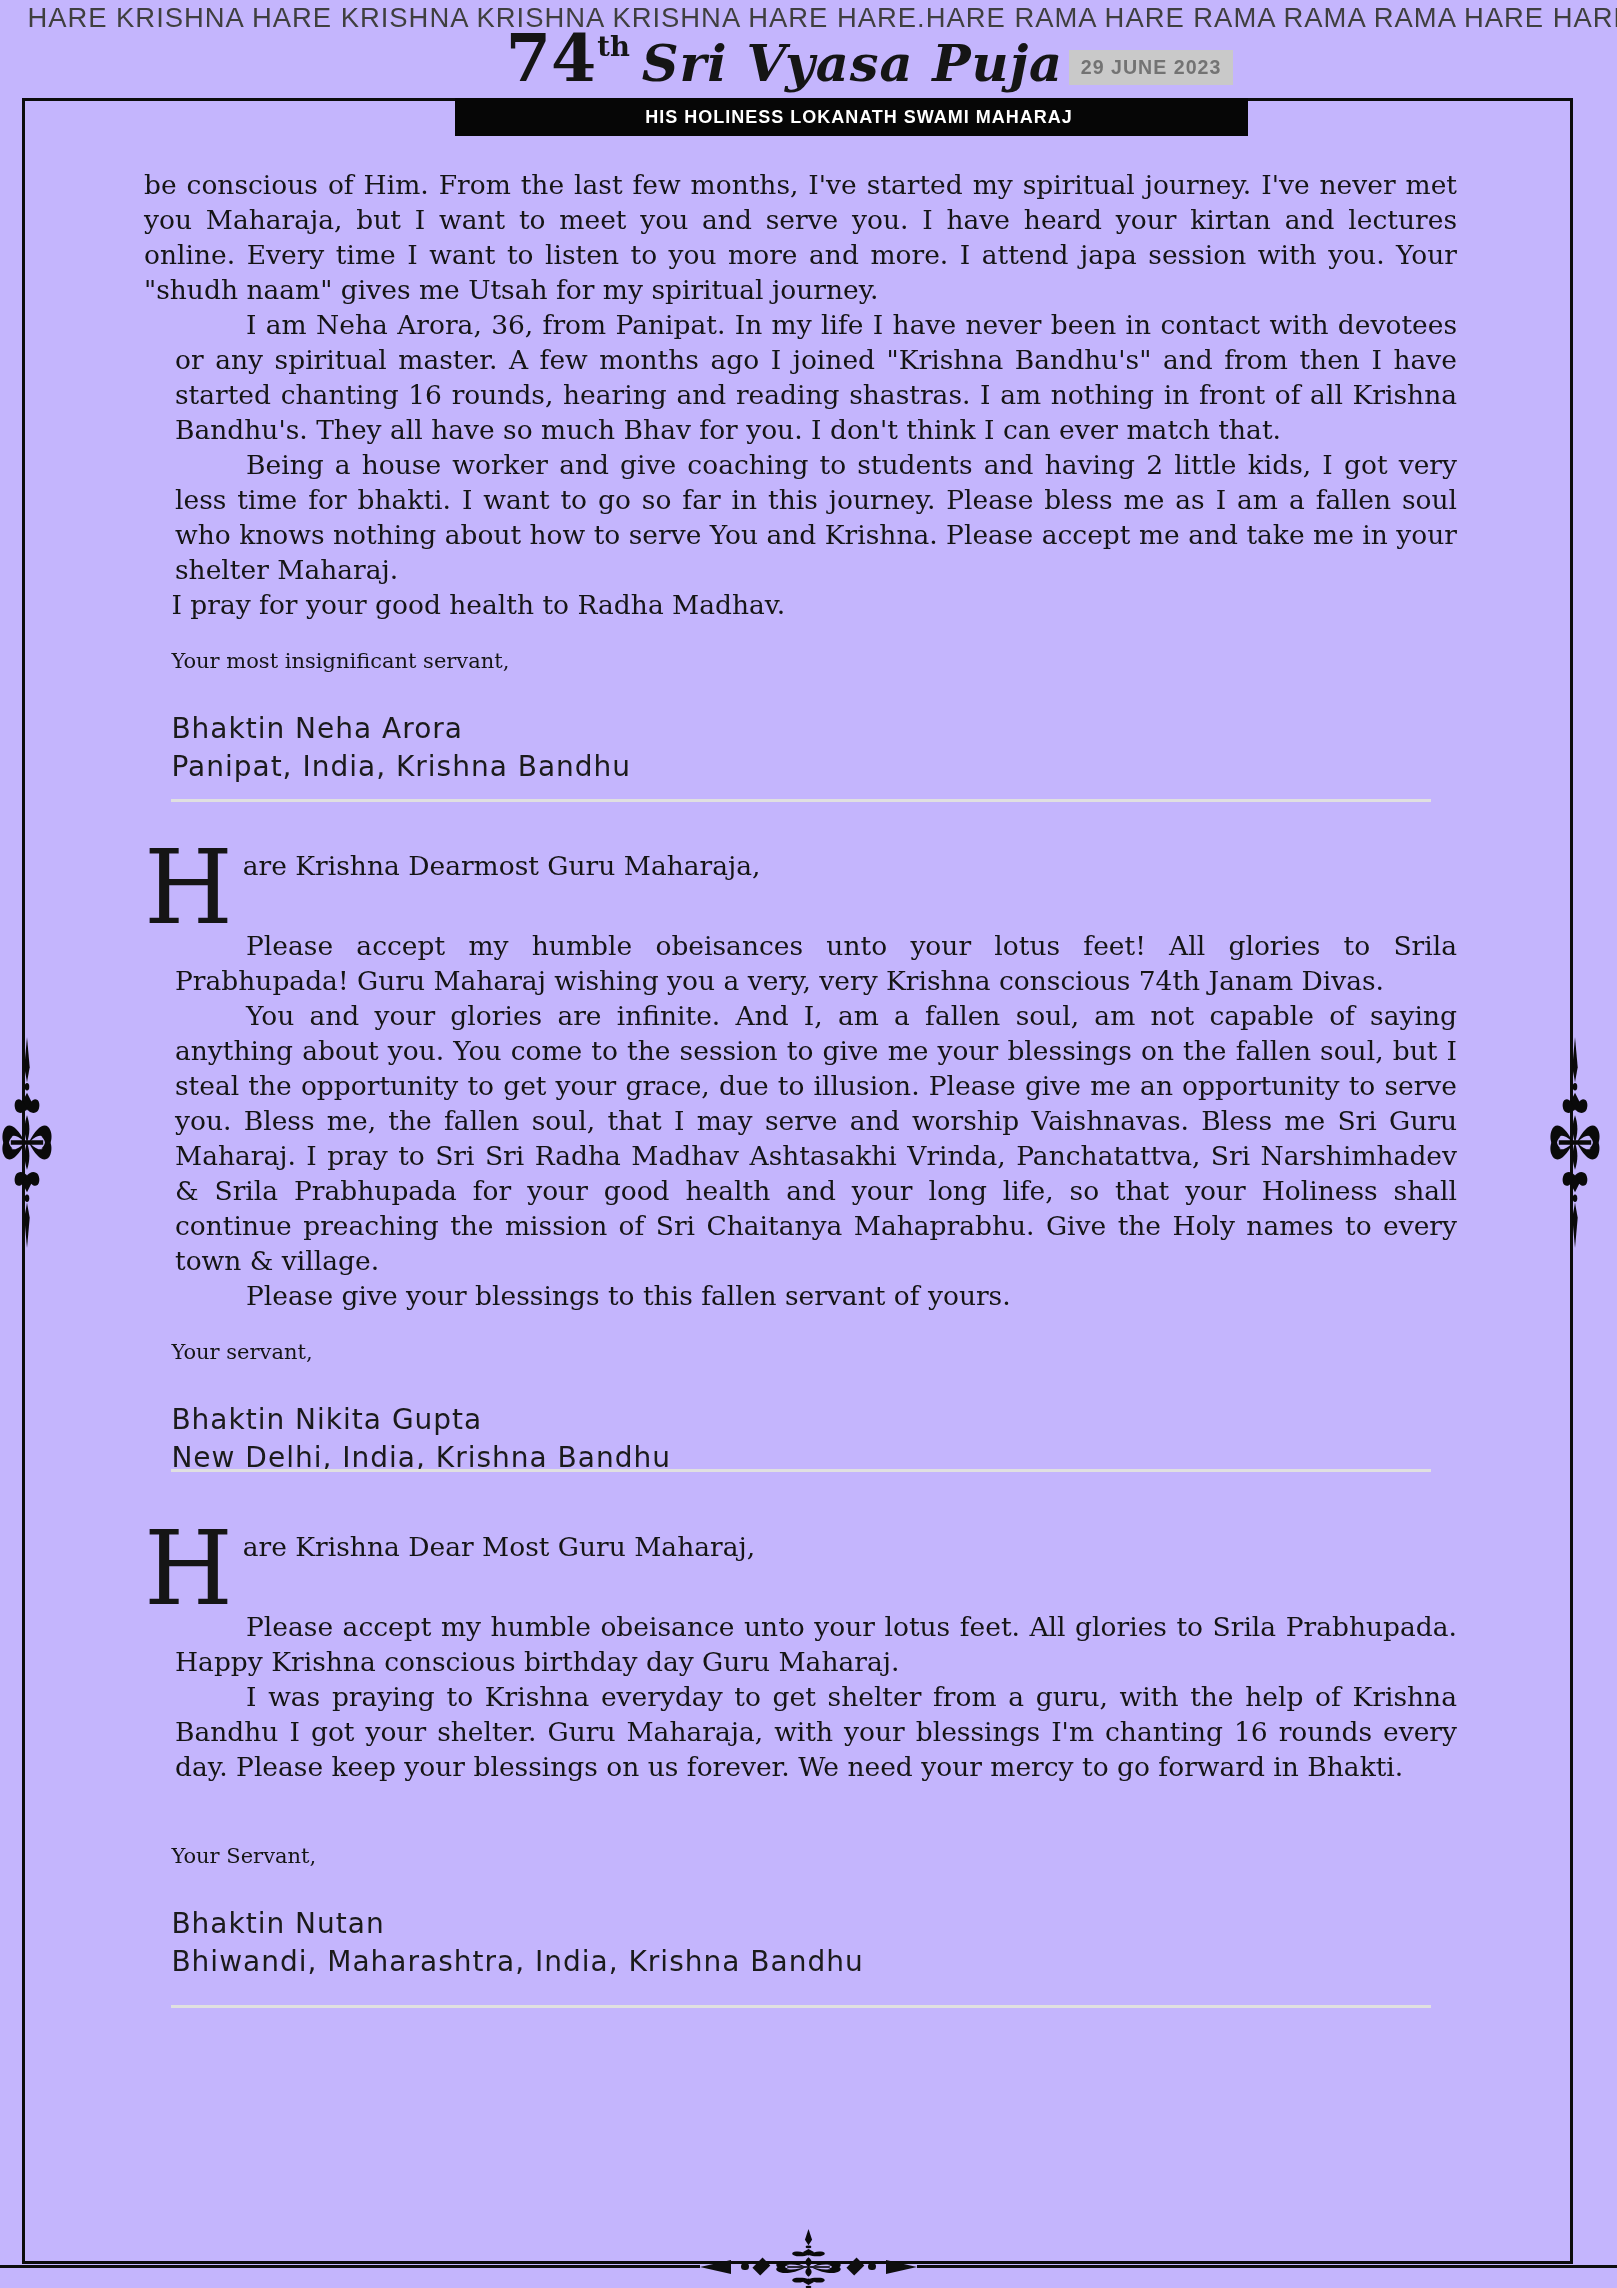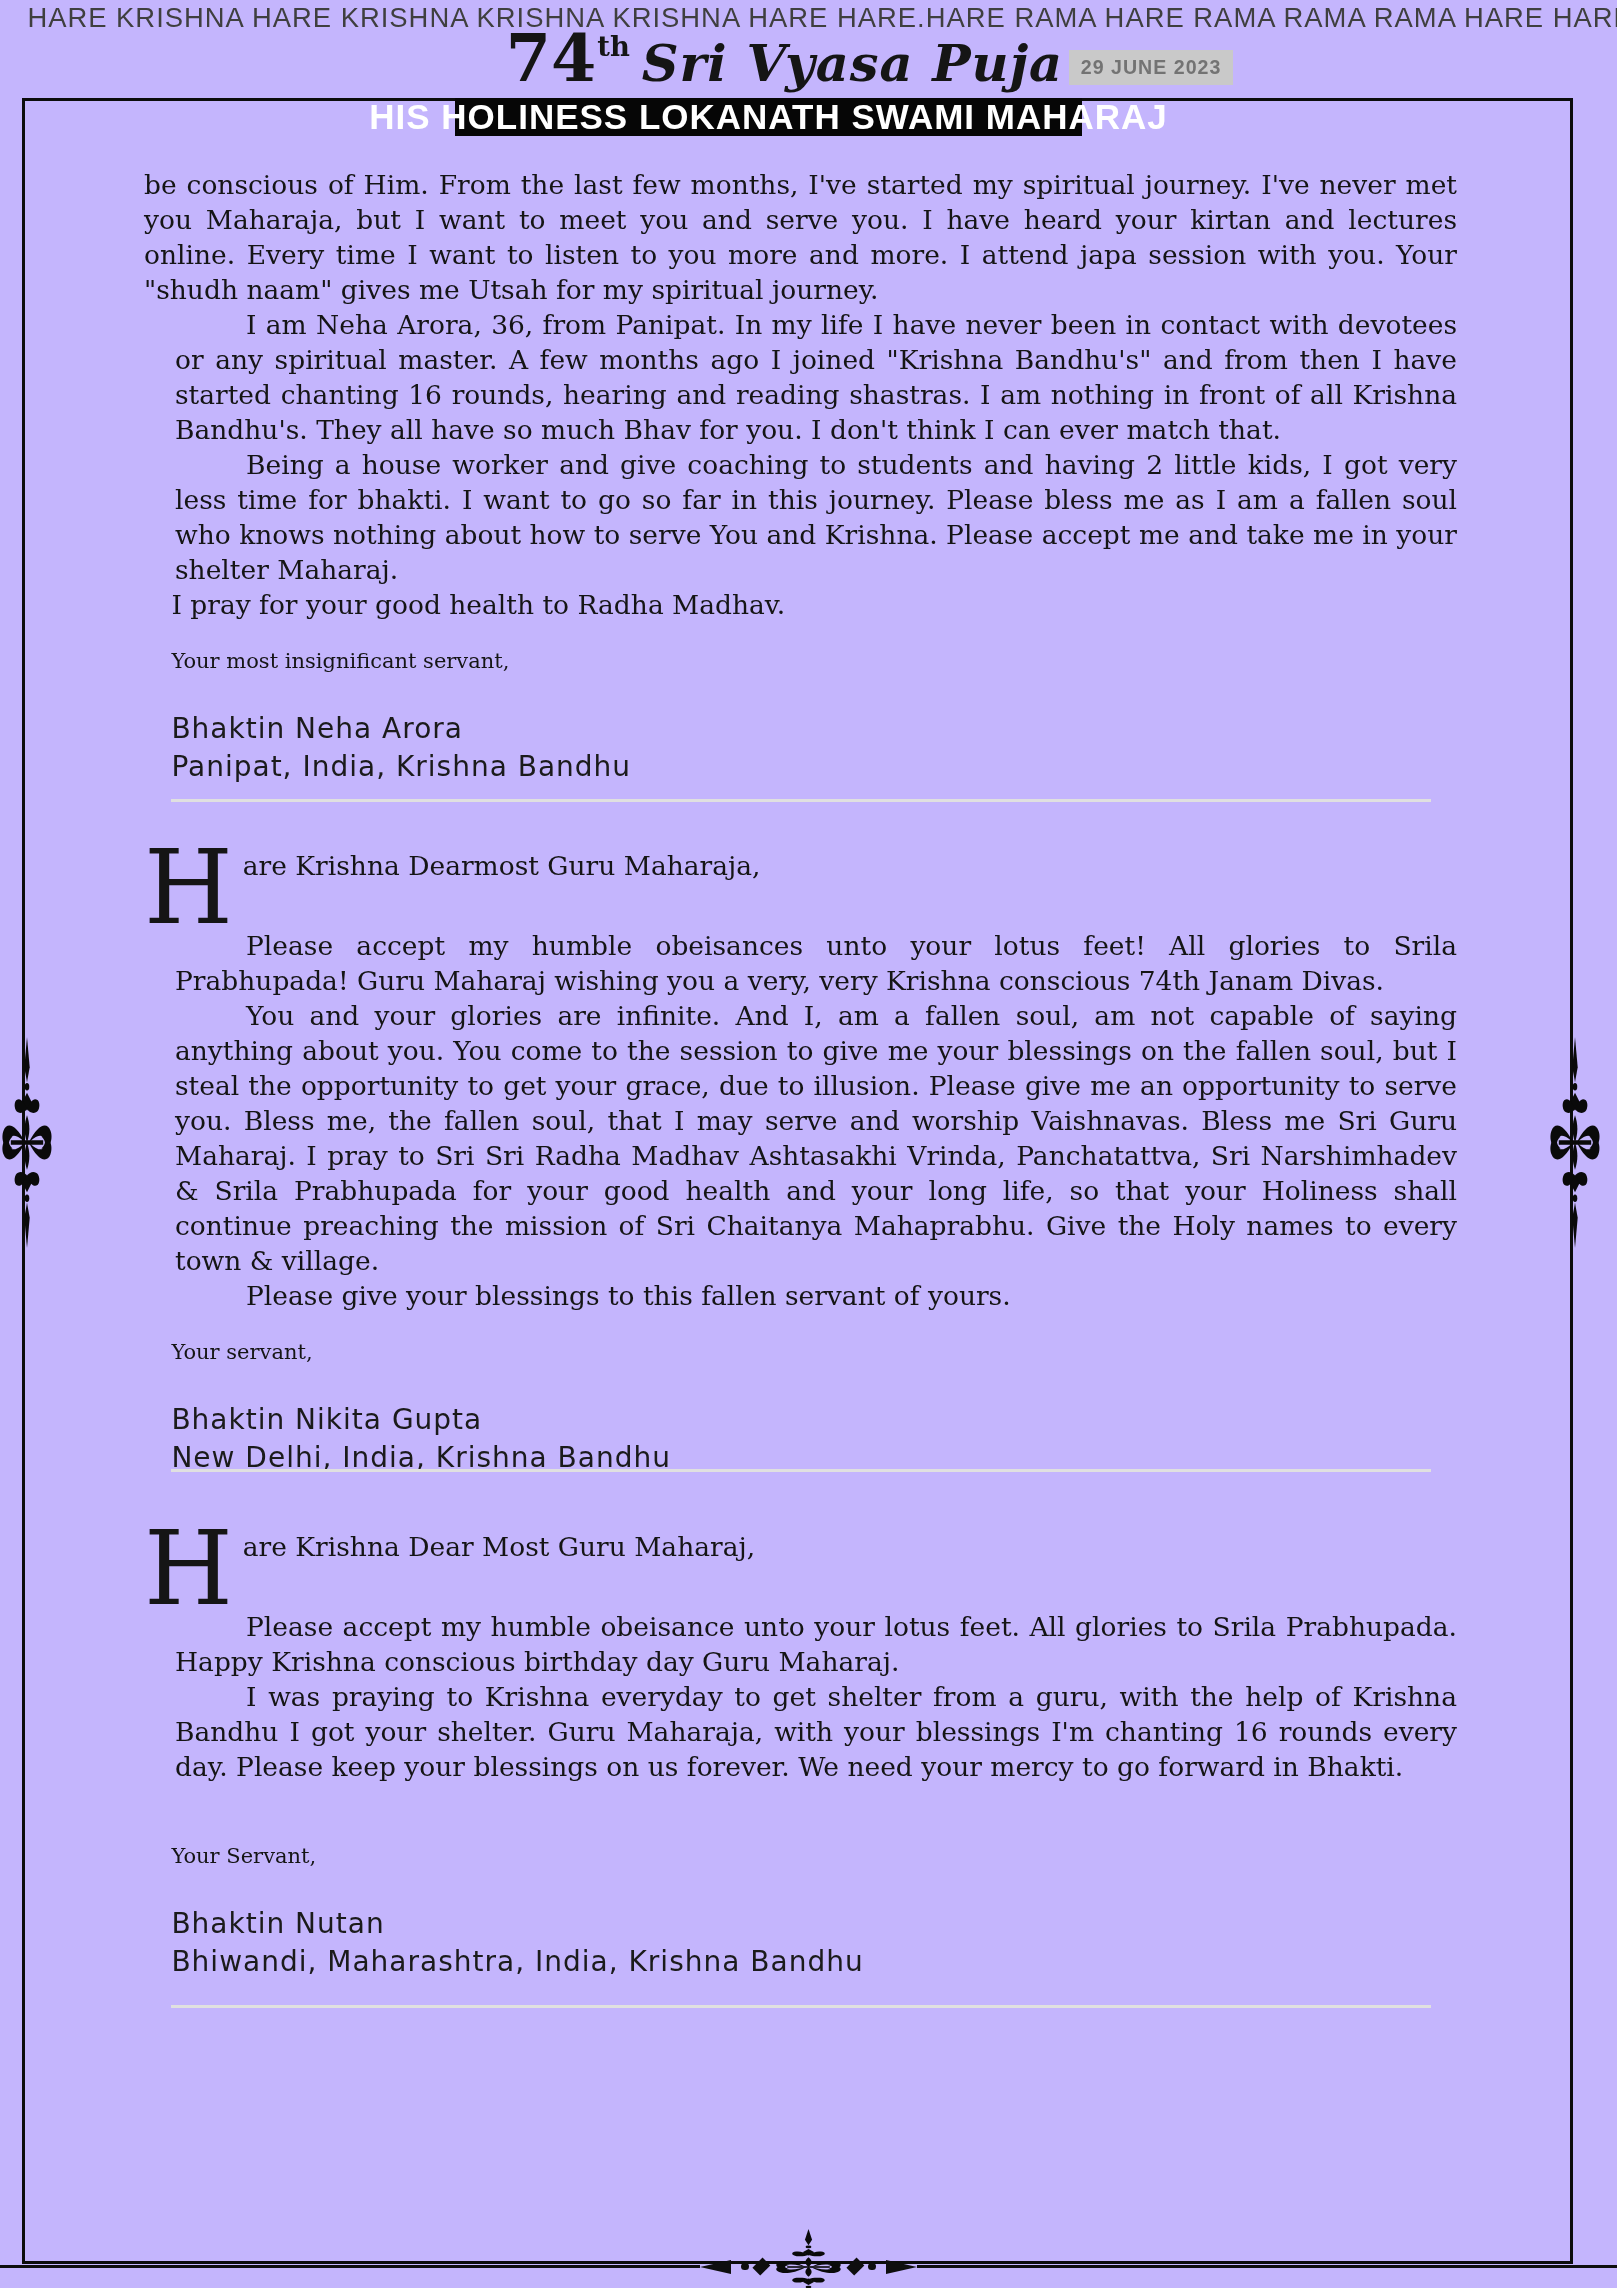--- a/index.html
+++ b/index.html
@@ -17,24 +17,24 @@
   .title-number{font-family:"DejaVu Serif", serif;font-weight:bold;font-size:65px;line-height:65px;}
   .title-ordinal{display:inline-block;font-family:"DejaVu Serif", serif;font-weight:bold;font-size:27.4px;
                  transform:translateY(-29px);margin-left:1px;}
   .title-name{font-family:"DejaVu Serif", serif;font-weight:bold;font-style:italic;font-size:51px;
               line-height:55px;margin-left:11.8px;letter-spacing:1px;}
   .date-badge{margin-left:5.9px;margin-bottom:5.9px;background:#c9c9c9;color:#737373;
               font-family:"Liberation Sans", sans-serif;font-weight:bold;font-size:19.6px;
               padding:5.9px 11.8px;letter-spacing:1px;white-space:nowrap;}
 
   
-  .banner{position:absolute;left:455px;top:98px;width:627px;height:38px;background:#060606;
+  .banner{position:absolute;left:455px;top:98px;width:778px;height:38px;background:#060606;
           color:#ffffff;display:flex;align-items:center;justify-content:center;
-          font-family:"Liberation Sans", sans-serif;font-weight:bold;font-size:35px;
-          letter-spacing:1px;white-space:nowrap;z-index:3;}
+          font-family:"Liberation Sans", sans-serif;font-weight:bold;font-size:18px;
+          letter-spacing:1px;white-space:nowrap;z-index:3;padding-left:15px;}
 
   
   .page-frame{position:absolute;left:21.6px;top:98px;width:1551px;height:2166px;
               border:3.9px solid #0c0c0c;box-sizing:border-box;z-index:1;}
 
   
   .fleuron-side{position:absolute;z-index:2;color:#0a0a0a;}
   .fleuron-left{left:0px;top:1037px;width:54px;height:211px;}
   .fleuron-right{left:1548px;top:1037px;width:54px;height:211px;}
 

